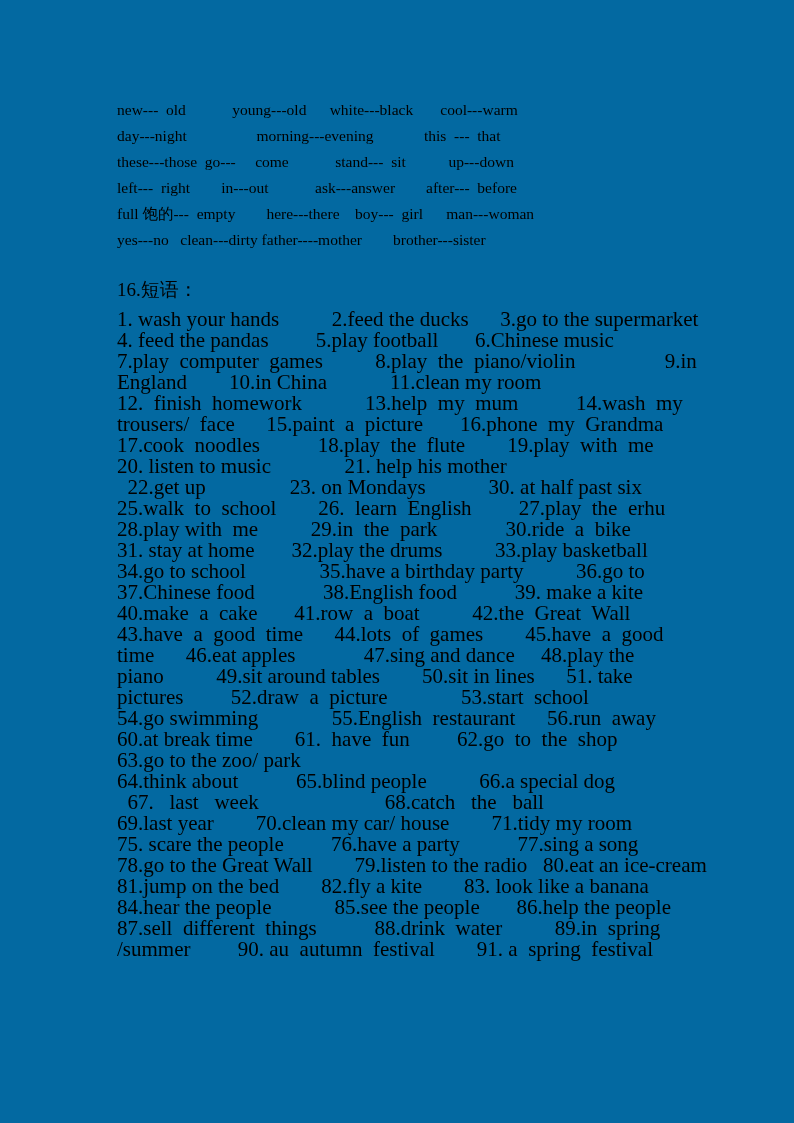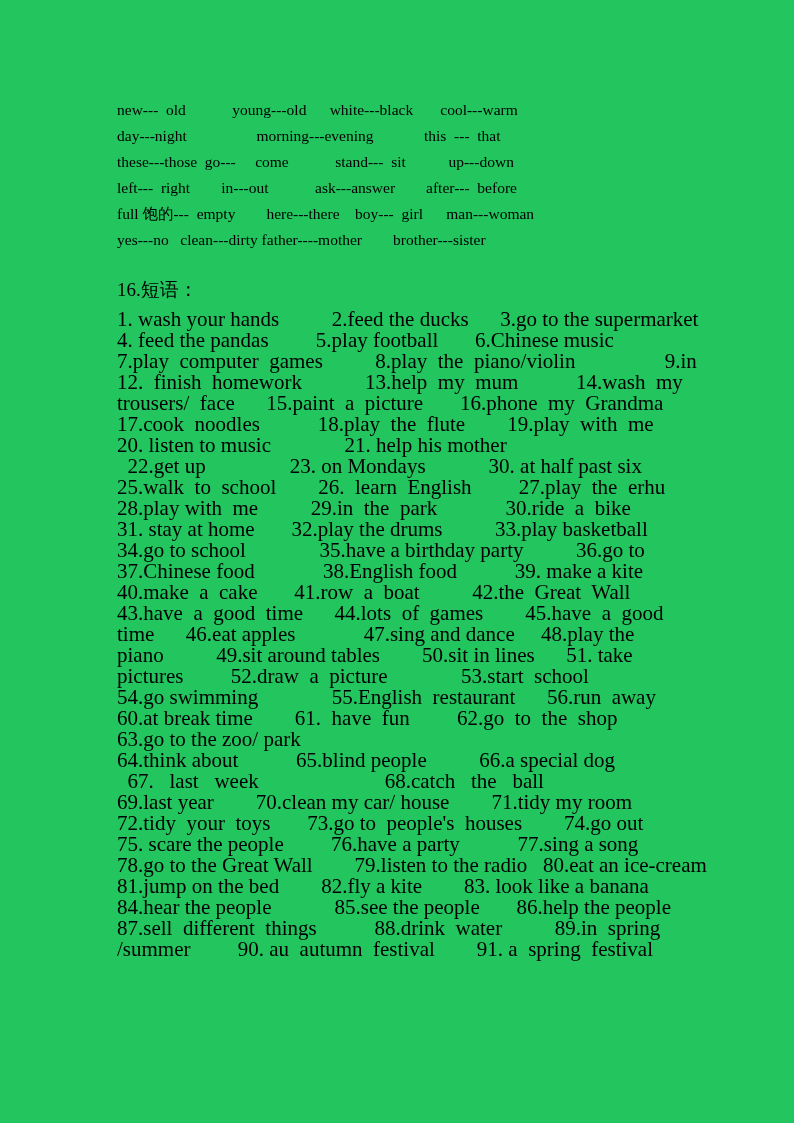--- a/index.html
+++ b/index.html
@@ -14,21 +14,21 @@
     font-family: "Liberation Serif", "DejaVu Serif", serif;
     color: #000000;
     overflow: hidden;
   }
   .page {
     position: absolute;
     left: 0;
     top: 0;
     width: 794px;
     height: 1123px;
-    background: #22c55e;
+    background: #0369a1;
   }
   .content {
     position: absolute;
     left: 117px;
     top: 97px;
     width: 560px;
   }
   
   .antonym-block {
     font-size: 15.5px;
@@ -79,20 +79,21 @@
       <span class="ln">full 饱的---  empty        here---there    boy---  girl      man---woman</span>
       <span class="ln">yes---no   clean---dirty father----mother        brother---sister</span>
     </div>
 
     <div class="section-heading">16.短语：</div>
 
     <div class="phrase-block">
       <span class="ln">1. wash your hands          2.feed the ducks      3.go to the supermarket</span>
       <span class="ln">4. feed the pandas         5.play football       6.Chinese music</span>
       <span class="ln">7.play  computer  games          8.play  the  piano/violin                 9.in</span>
+      <span class="ln">England        10.in China            11.clean my room</span>
       <span class="ln">12.  finish  homework            13.help  my  mum           14.wash  my</span>
       <span class="ln">trousers/  face      15.paint  a  picture       16.phone  my  Grandma</span>
       <span class="ln">17.cook  noodles           18.play  the  flute        19.play  with  me</span>
       <span class="ln">20. listen to music              21. help his mother</span>
       <span class="ln">  22.get up                23. on Mondays            30. at half past six</span>
       <span class="ln">25.walk  to  school        26.  learn  English         27.play  the  erhu</span>
       <span class="ln">28.play with  me          29.in  the  park             30.ride  a  bike</span>
       <span class="ln">31. stay at home       32.play the drums          33.play basketball</span>
       <span class="ln">34.go to school              35.have a birthday party          36.go to</span>
       <span class="ln">37.Chinese food             38.English food           39. make a kite</span>
@@ -100,21 +101,20 @@
       <span class="ln">43.have  a  good  time      44.lots  of  games        45.have  a  good</span>
       <span class="ln">time      46.eat apples             47.sing and dance     48.play the</span>
       <span class="ln">piano          49.sit around tables        50.sit in lines      51. take</span>
       <span class="ln">pictures         52.draw  a  picture              53.start  school</span>
       <span class="ln">54.go swimming              55.English  restaurant      56.run  away</span>
       <span class="ln">60.at break time        61.  have  fun         62.go  to  the  shop</span>
       <span class="ln">63.go to the zoo/ park</span>
       <span class="ln">64.think about           65.blind people          66.a special dog</span>
       <span class="ln">  67.   last   week                        68.catch   the   ball</span>
       <span class="ln">69.last year        70.clean my car/ house        71.tidy my room</span>
-      <span class="ln">72.tidy  your  toys       73.go to  people's  houses        74.go out</span>
       <span class="ln">75. scare the people         76.have a party           77.sing a song</span>
       <span class="ln">78.go to the Great Wall        79.listen to the radio   80.eat an ice-cream</span>
       <span class="ln">81.jump on the bed        82.fly a kite        83. look like a banana</span>
       <span class="ln">84.hear the people            85.see the people       86.help the people</span>
       <span class="ln">87.sell  different  things           88.drink  water          89.in  spring</span>
       <span class="ln">/summer         90. au  autumn  festival        91. a  spring  festival</span>
     </div>
 
   </div>
 </div>

